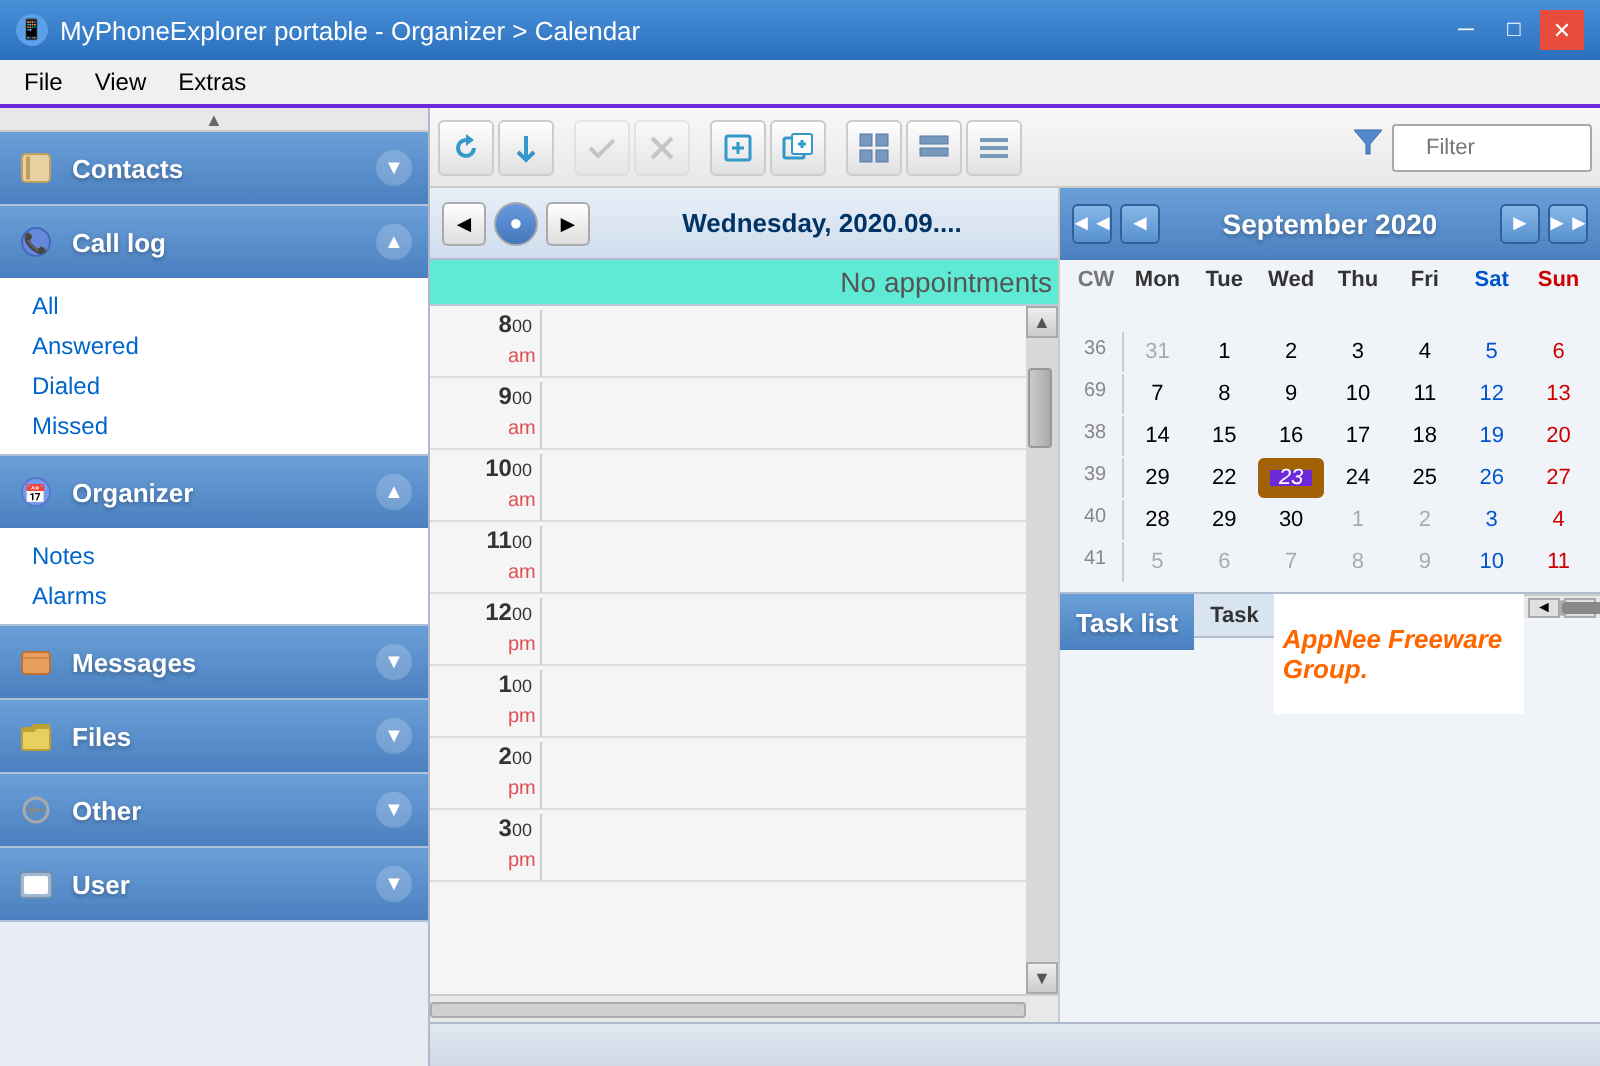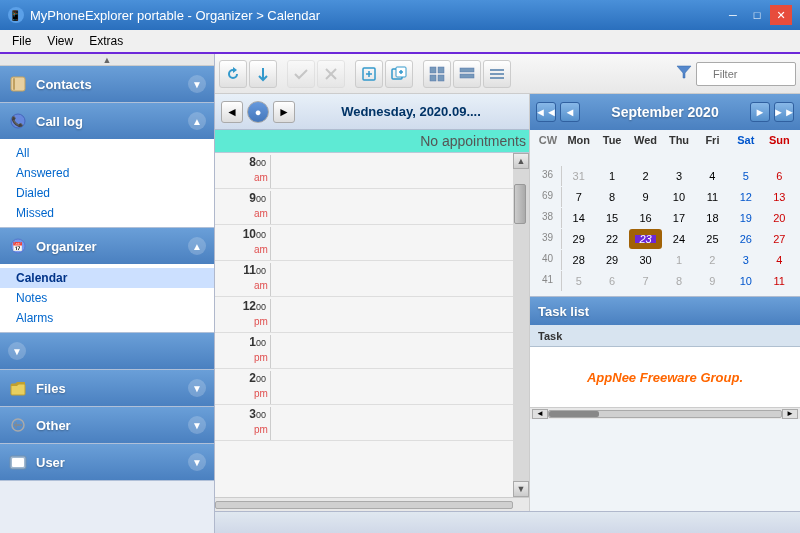--- a/index.html
+++ b/index.html
@@ -291,21 +291,21 @@
       border-radius: 3px;
       font-style: italic;
     }
     .day-cell.sat { color: #0055cc; }
     .day-cell.sun { color: #cc0000; }
 
     
     .task-list {
       border-top: 1px solid #b0bcd0;
       display: flex;
-      flex-direction: column;
+      flex-direction: row;
     }
 
     .task-header {
       background: linear-gradient(to bottom, #6a9fd8, #4a80c0);
       height: 28px;
       display: flex;
       align-items: center;
       padding: 0 8px;
       font-size: 13px;
       font-weight: bold;
@@ -448,28 +448,36 @@
             <svg width="18" height="18" viewBox="0 0 18 18">
                 <circle cx="9" cy="9" r="7" fill="#7799ee" stroke="#5577cc" stroke-width="1"></circle>
                 <text x="9" y="13" text-anchor="middle" font-size="9" fill="white">📅</text>
               </svg>
           </div>
           <span class="sidebar-header-label">Organizer</span>
         </div>
         <div class="sidebar-collapse-btn">▲</div>
       </div>
       <div class="organizer-content">
-        <div class="sidebar-item active">Calendar</div>
         <div class="sidebar-item">Notes</div>
         <div class="sidebar-item">Alarms</div>
       </div>
     </div>
 
     <div class="sidebar-section">
       <div class="sidebar-header">
+        <div class="sidebar-header-left">
+          <div class="sidebar-header-icon">
+            <svg width="18" height="18" viewBox="0 0 18 18">
+                <rect x="2" y="4" width="14" height="11" rx="2" fill="#e8a060" stroke="#c07030" stroke-width="1"></rect>
+                <line x1="2" y1="7" x2="16" y2="7" stroke="#c07030" stroke-width="0.5"></line>
+              </svg>
+          </div>
+          <span class="sidebar-header-label">Messages</span>
+        </div>
         <div class="sidebar-collapse-btn">▼</div>
       </div>
     </div>
 
     <div class="sidebar-section">
       <div class="sidebar-header">
         <div class="sidebar-header-left">
           <div class="sidebar-header-icon">
             <svg width="18" height="18" viewBox="0 0 18 18">
                 <rect x="2" y="5" width="14" height="11" rx="1" fill="#e8d060" stroke="#c0a030" stroke-width="1"></rect>

